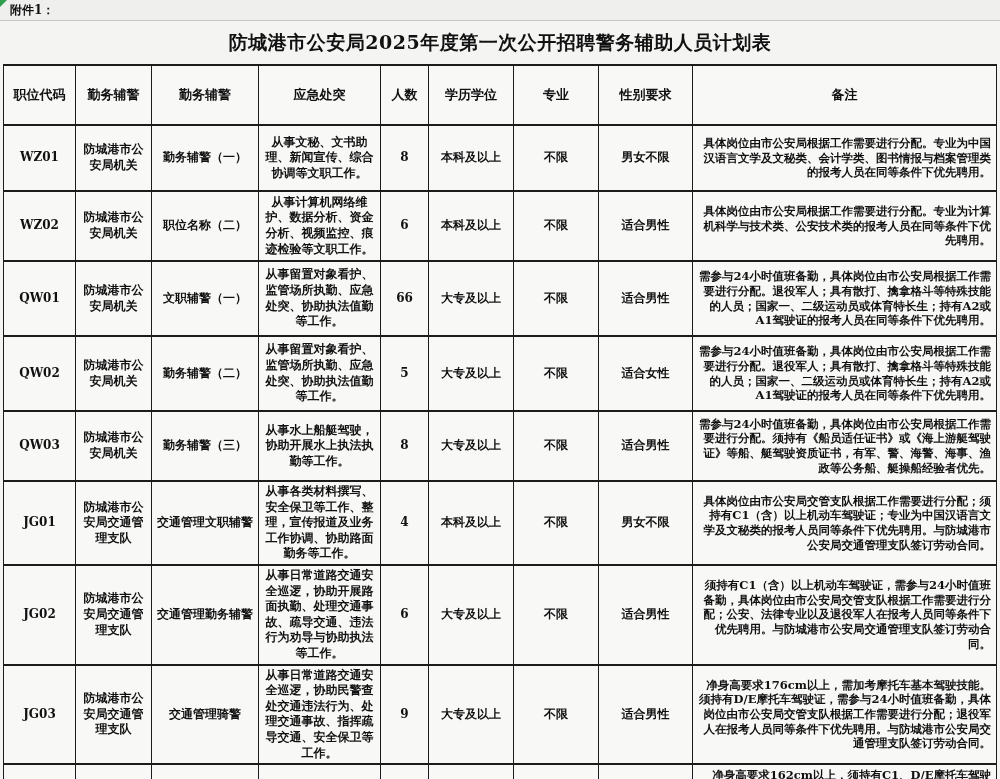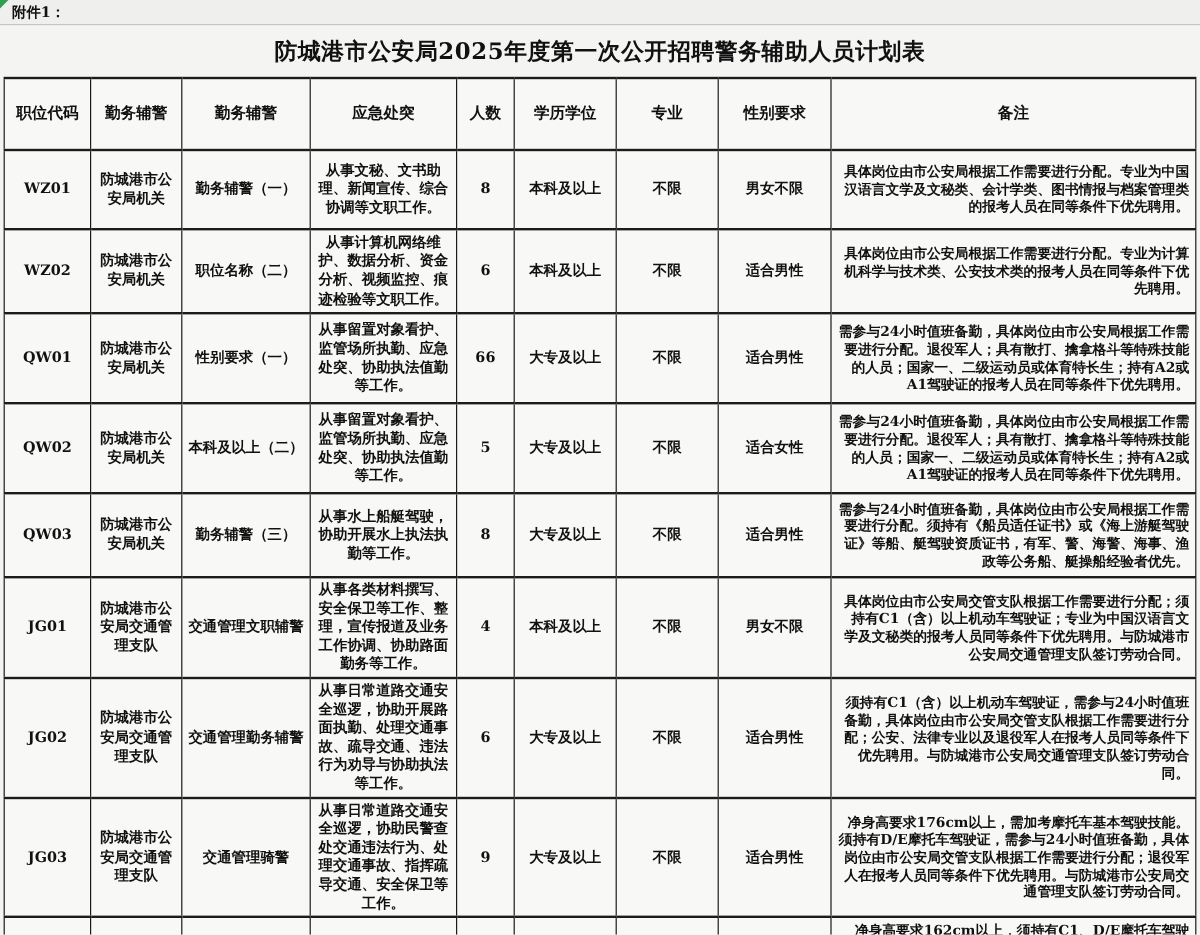--- a/index.html
+++ b/index.html
@@ -133,32 +133,32 @@
         <td>从事计算机网络维护、数据分析、资金分析、视频监控、痕迹检验等文职工作。</td>
         <td>6</td>
         <td>本科及以上</td>
         <td>不限</td>
         <td>适合男性</td>
         <td class="remarks">具体岗位由市公安局根据工作需要进行分配。专业为计算机科学与技术类、公安技术类的报考人员在同等条件下优先聘用。</td>
       </tr>
       <tr style="height:75px">
         <td>QW01</td>
         <td>防城港市公安局机关</td>
-        <td>性别要求（一）</td>
+        <td>文职辅警（一）</td>
         <td>从事留置对象看护、监管场所执勤、应急处突、协助执法值勤等工作。</td>
         <td>66</td>
         <td>大专及以上</td>
         <td>不限</td>
         <td>适合男性</td>
         <td class="remarks">需参与24小时值班备勤，具体岗位由市公安局根据工作需要进行分配。退役军人；具有散打、擒拿格斗等特殊技能的人员；国家一、二级运动员或体育特长生；持有A2或A1驾驶证的报考人员在同等条件下优先聘用。</td>
       </tr>
       <tr style="height:75px">
         <td>QW02</td>
         <td>防城港市公安局机关</td>
-        <td>本科及以上（二）</td>
+        <td>勤务辅警（二）</td>
         <td>从事留置对象看护、监管场所执勤、应急处突、协助执法值勤等工作。</td>
         <td>5</td>
         <td>大专及以上</td>
         <td>不限</td>
         <td>适合女性</td>
         <td class="remarks">需参与24小时值班备勤，具体岗位由市公安局根据工作需要进行分配。退役军人；具有散打、擒拿格斗等特殊技能的人员；国家一、二级运动员或体育特长生；持有A2或A1驾驶证的报考人员在同等条件下优先聘用。</td>
       </tr>
       <tr style="height:70px">
         <td>QW03</td>
         <td>防城港市公安局机关</td>

